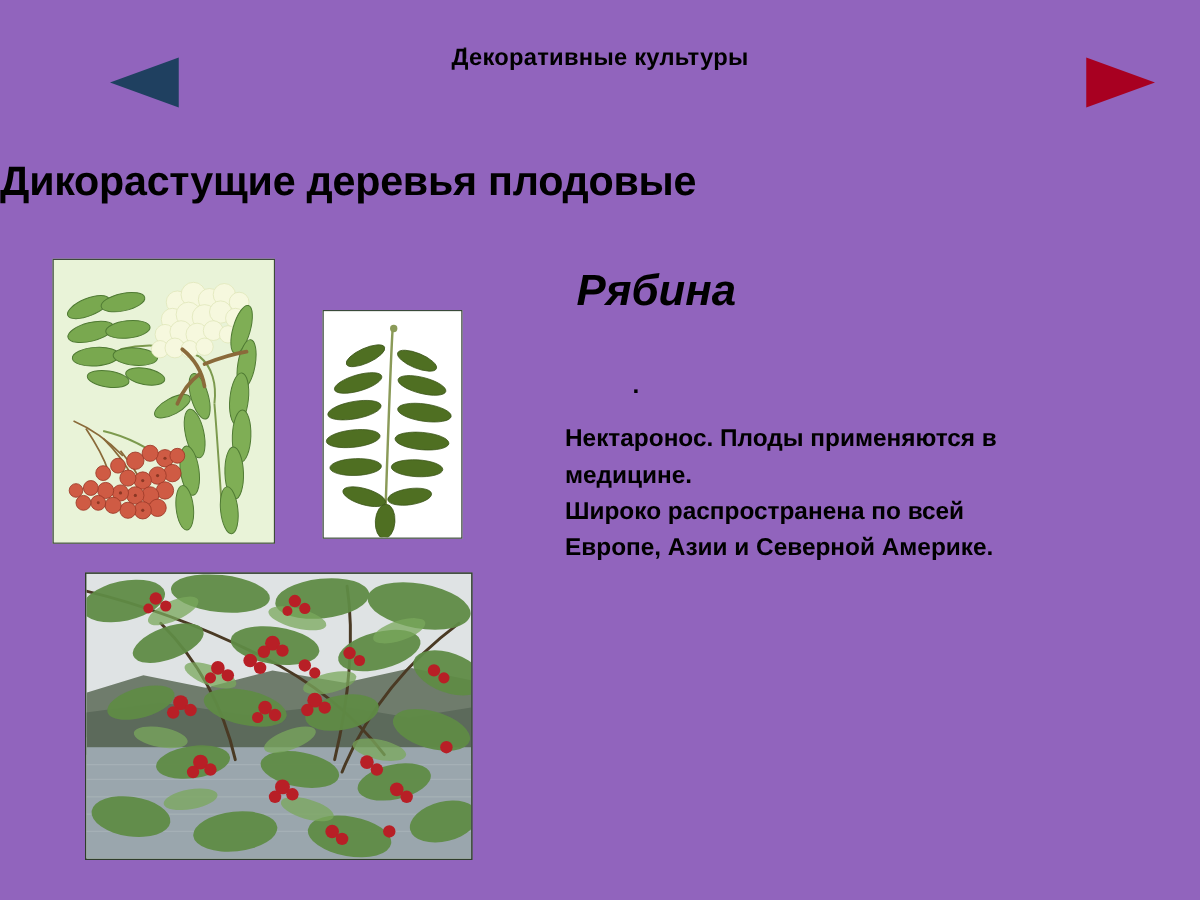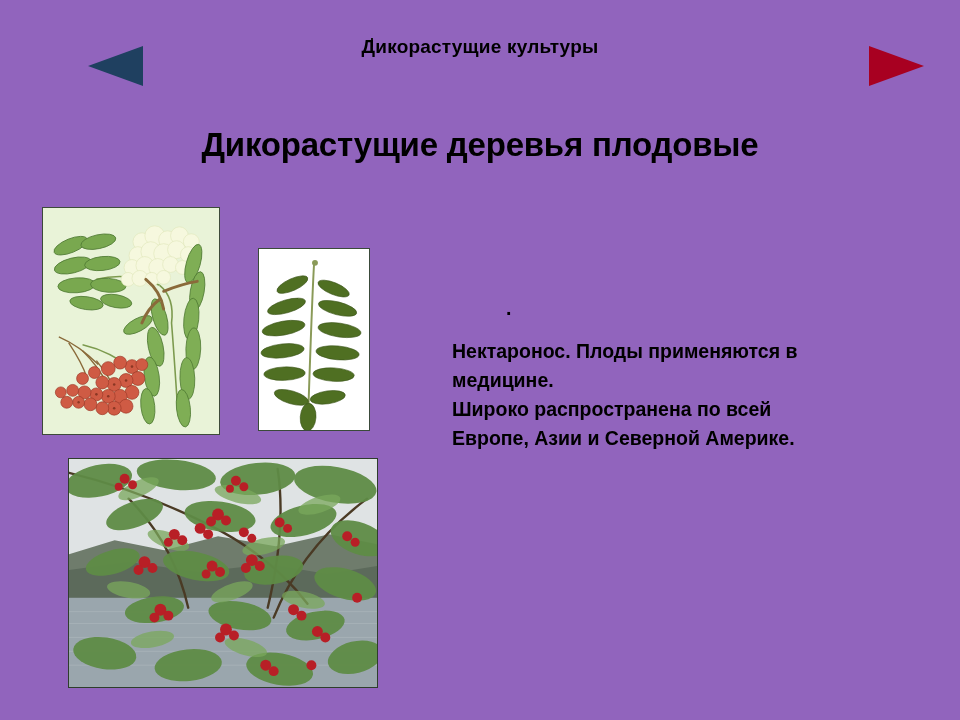--- a/index.html
+++ b/index.html
@@ -62,21 +62,20 @@
     top: 38px;
     width: 2px;
     height: 9px;
     background: #111;
   }
   .main-heading {
     position: absolute;
     left: 0;
     top: 126px;
     width: 960px;
-    text-align: center;
     font-size: 33px;
     font-weight: bold;
     color: #000000;
     letter-spacing: -0.2px;
   }
   .species-title {
     position: absolute;
     left: 400px;
     top: 213px;
     width: 250px;
@@ -143,23 +142,24 @@
 </style>
 </head>
 <body>
 
 <div class="slide">
 
   <div class="nav-arrow prev" title="prev"></div>
   <div class="nav-arrow next" title="next"></div>
 
   <div class="tick-mark"></div>
-  <div class="slide-header">Дикорастущие культуры</div>
+  <div class="slide-header">Декоративные культуры</div>
 
   <div class="main-heading">Дикорастущие деревья плодовые</div>
+  <div class="species-title">Рябина</div>
 
   <div class="body-dot">.</div>
   <div class="body-text">Нектаронос. Плоды применяются в
 медицине.
 Широко распространена по всей
 Европе, Азии и Северной Америке.</div>
 
   <div class="figure fig-botanical">
     <svg viewBox="0 0 178 228" preserveAspectRatio="none" aria-hidden="true">
       <rect x="0" y="0" width="178" height="228" fill="#e9f3d8"></rect>

